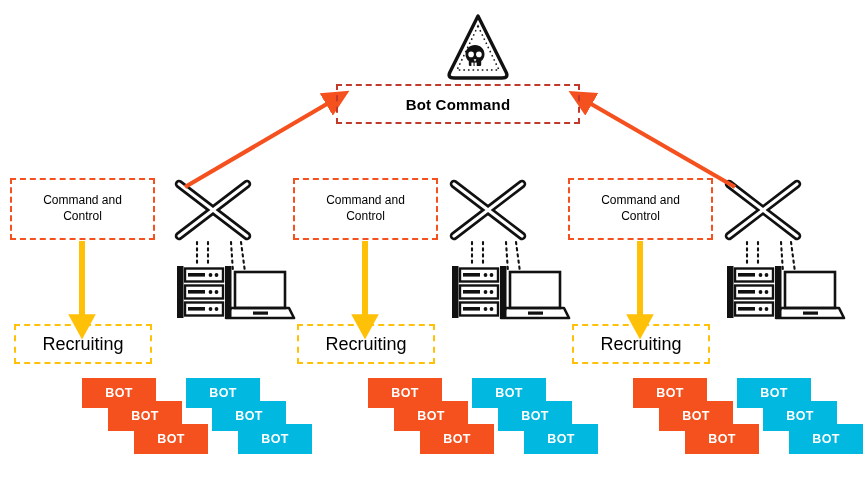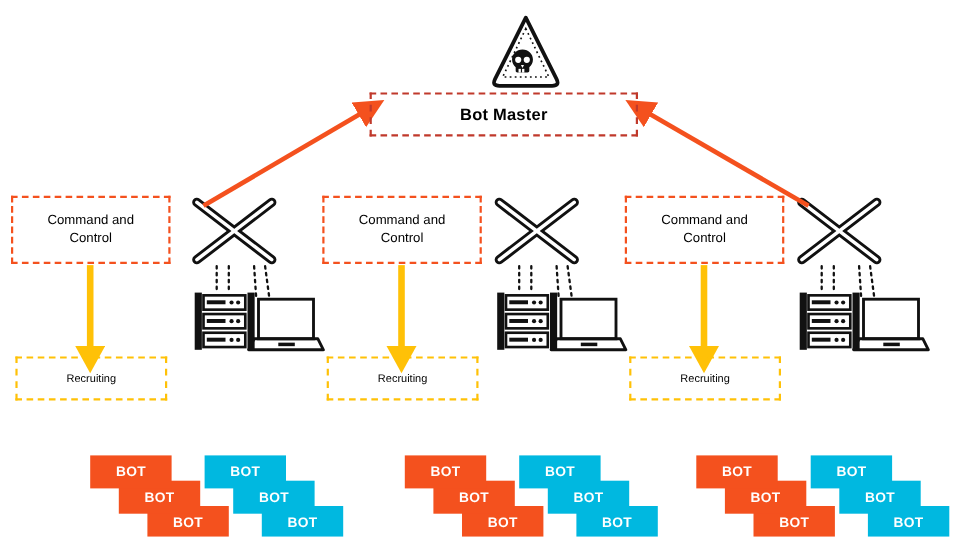--- a/index.html
+++ b/index.html
@@ -33,35 +33,34 @@
     font-weight: bold;
     letter-spacing: 0.2px;
   }
   .dbox-cc {
     border: 2.5px dashed #F4511E;
     font-size: 12px;
     line-height: 1.32;
   }
   .dbox-recruit {
     border: 2.5px dashed #FFC107;
-    font-size: 10px;
+    font-size: 18px;
   }
 
   
   .bot {
     position: absolute;
     box-sizing: border-box;
     display: flex;
     align-items: center;
     justify-content: center;
     color: #ffffff;
     font-size: 12.5px;
     font-weight: bold;
     letter-spacing: 0.3px;
-    margin-top: 36px;
   }
   .bot-red  { background: #F4511E; }
   .bot-cyan { background: #00B8E0; }
 
   svg { display: block; overflow: visible; }
   .svg-layer {
     position: absolute;
     left: 0; top: 0;
     width: 868px;
     height: 488px;
@@ -152,21 +151,21 @@
 
     <line x1="185" y1="187" x2="332" y2="101" stroke="#F4511E" stroke-width="4.2" marker-end="url(#arrowOrange)"></line>
     <line x1="735" y1="187" x2="586" y2="101" stroke="#F4511E" stroke-width="4.2" marker-end="url(#arrowOrange)"></line>
 
     <line x1="82" y1="241" x2="82" y2="322" stroke="#FFC107" stroke-width="6" marker-end="url(#arrowYellow)"></line>
     <line x1="365" y1="241" x2="365" y2="322" stroke="#FFC107" stroke-width="6" marker-end="url(#arrowYellow)"></line>
     <line x1="640" y1="241" x2="640" y2="322" stroke="#FFC107" stroke-width="6" marker-end="url(#arrowYellow)"></line>
   </svg>
 
   <div class="dbox dbox-master" style="left:336px; top:84px; width:244px; height:40px;">
-    <span>Bot Master</span>
+    <span>Bot Command</span>
   </div>
 
   <div class="dbox dbox-cc" style="left:10px; top:178px; width:145px; height:62px;">
     <span>
       <span>Command and</span><br>
       <span>Control</span>
     </span>
   </div>
   <div class="dbox dbox-recruit" style="left:14px; top:324px; width:138px; height:40px;">
     <span>Recruiting</span>

